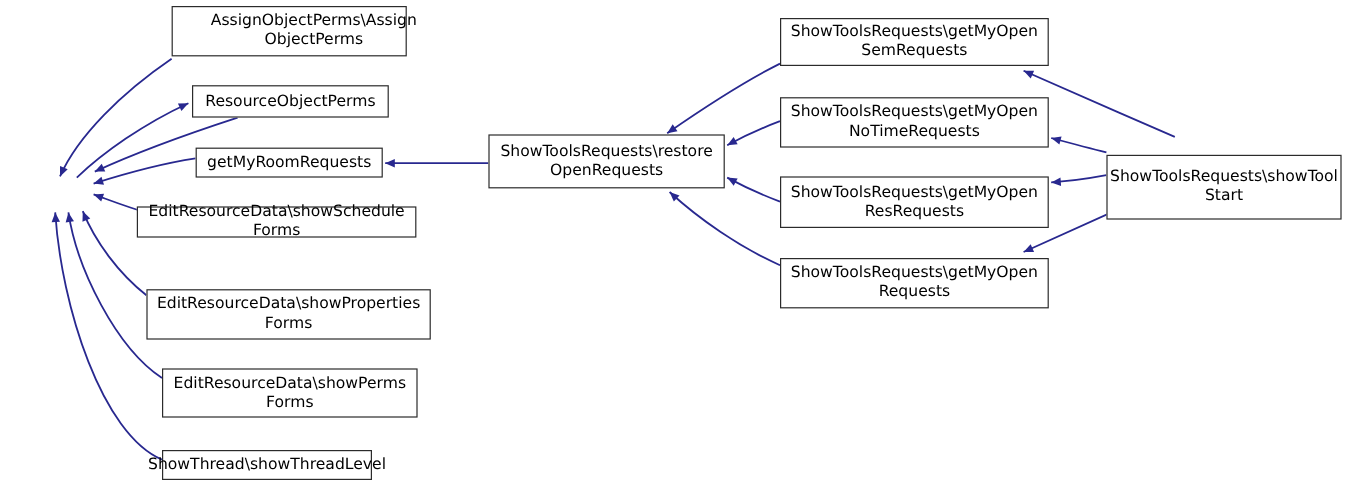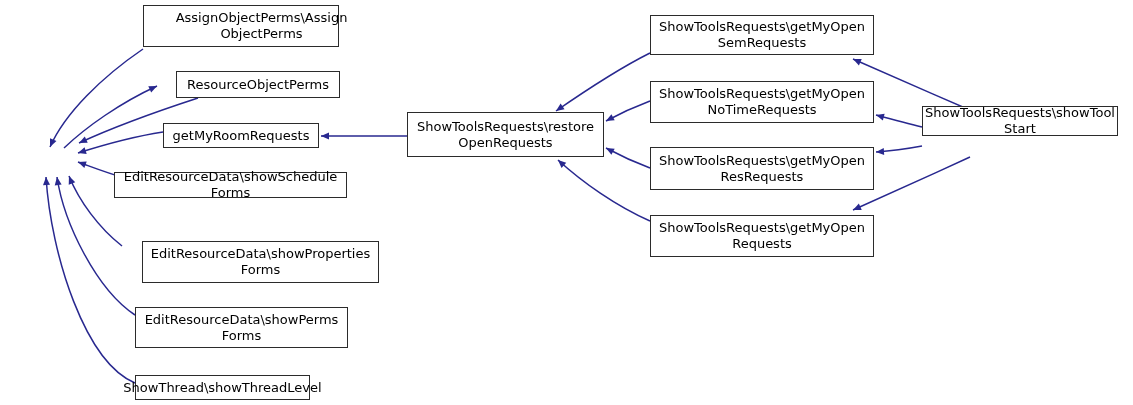--- a/index.html
+++ b/index.html
@@ -15,32 +15,32 @@
     position:absolute;box-sizing:border-box;
     border:1px solid #2b2b2b;background:#ffffff;color:#000000;
     display:flex;align-items:center;justify-content:center;
     text-align:center;font-size:13px;line-height:16px;
     white-space:pre-line;cursor:pointer;
   }
   .node.highlight{background:#bfbfbf;border-color:#111111;}
   
   .n-factory   {left:7px;  top:150px;width:69px; height:28px;}
   .n-assign    {left:143px;top:5px;  width:196px;height:42px;padding-left:41px;}
-  .n-resource  {left:160px;top:71px; width:164px;height:27px;margin-left:16px;}
+  .n-resource  {left:160px;top:71px; width:164px;height:27px;}
   .n-room      {left:163px;top:123px;width:156px;height:25px;}
   .n-schedule  {left:114px;top:172px;width:233px;height:26px;}
-  .n-properties{left:122px;top:241px;width:237px;height:42px;margin-left:20px;}
+  .n-properties{left:122px;top:241px;width:237px;height:42px;}
   .n-perms     {left:135px;top:307px;width:213px;height:41px;}
   .n-thread    {left:135px;top:375px;width:175px;height:25px;}
   .n-restore   {left:407px;top:112px;width:197px;height:45px;}
   .n-sem       {left:650px;top:15px; width:224px;height:40px;}
   .n-notime    {left:650px;top:81px; width:224px;height:42px;}
   .n-res       {left:650px;top:147px;width:224px;height:43px;}
   .n-requests  {left:650px;top:215px;width:224px;height:42px;}
-  .n-toolstart {left:922px;top:106px;width:196px;height:30px;}
+  .n-toolstart {left:922px;top:129px;width:196px;height:54px;}
   .edge{fill:none;stroke:#28288f;stroke-width:1.5px;}
 </style>
 </head>
 <body>
 
 <div id="canvas">
 
   <svg id="edges" viewBox="0 0 1133 405" xmlns="http://www.w3.org/2000/svg">
     <defs>
       <marker id="arrow" markerWidth="10" markerHeight="9" refX="8" refY="0" orient="auto" markerUnits="userSpaceOnUse" viewBox="-1 -4.5 10 9">

